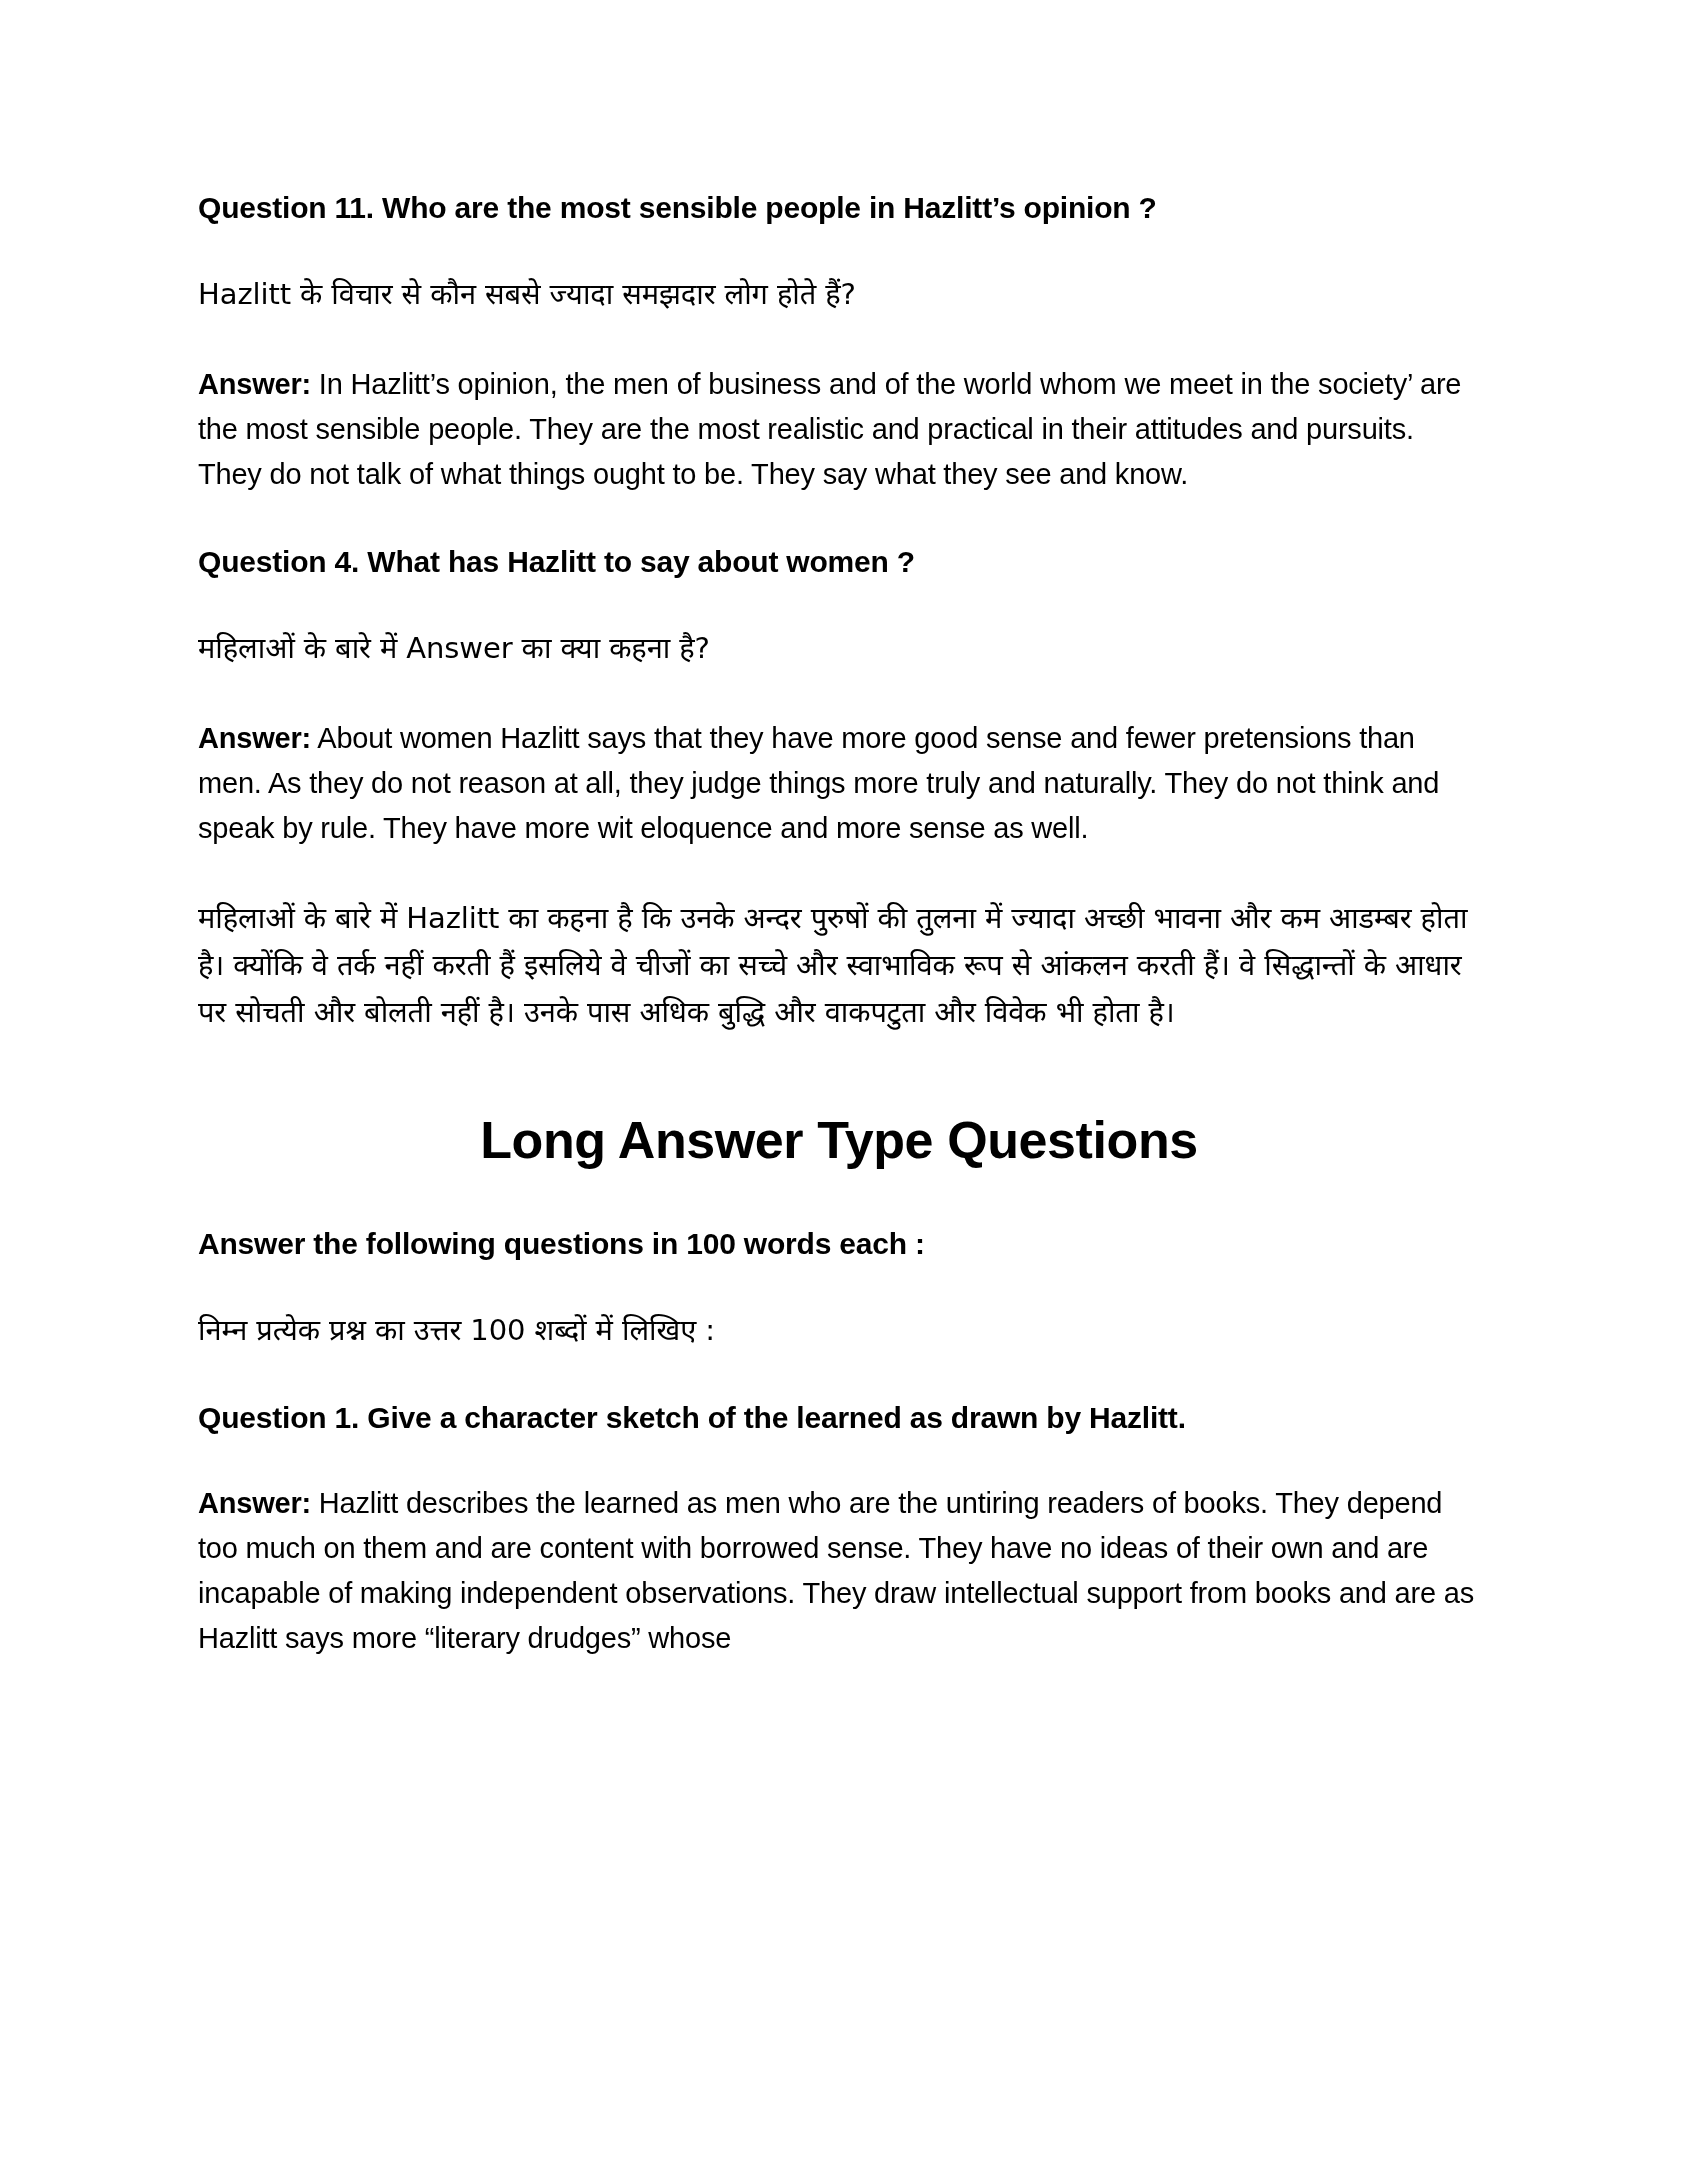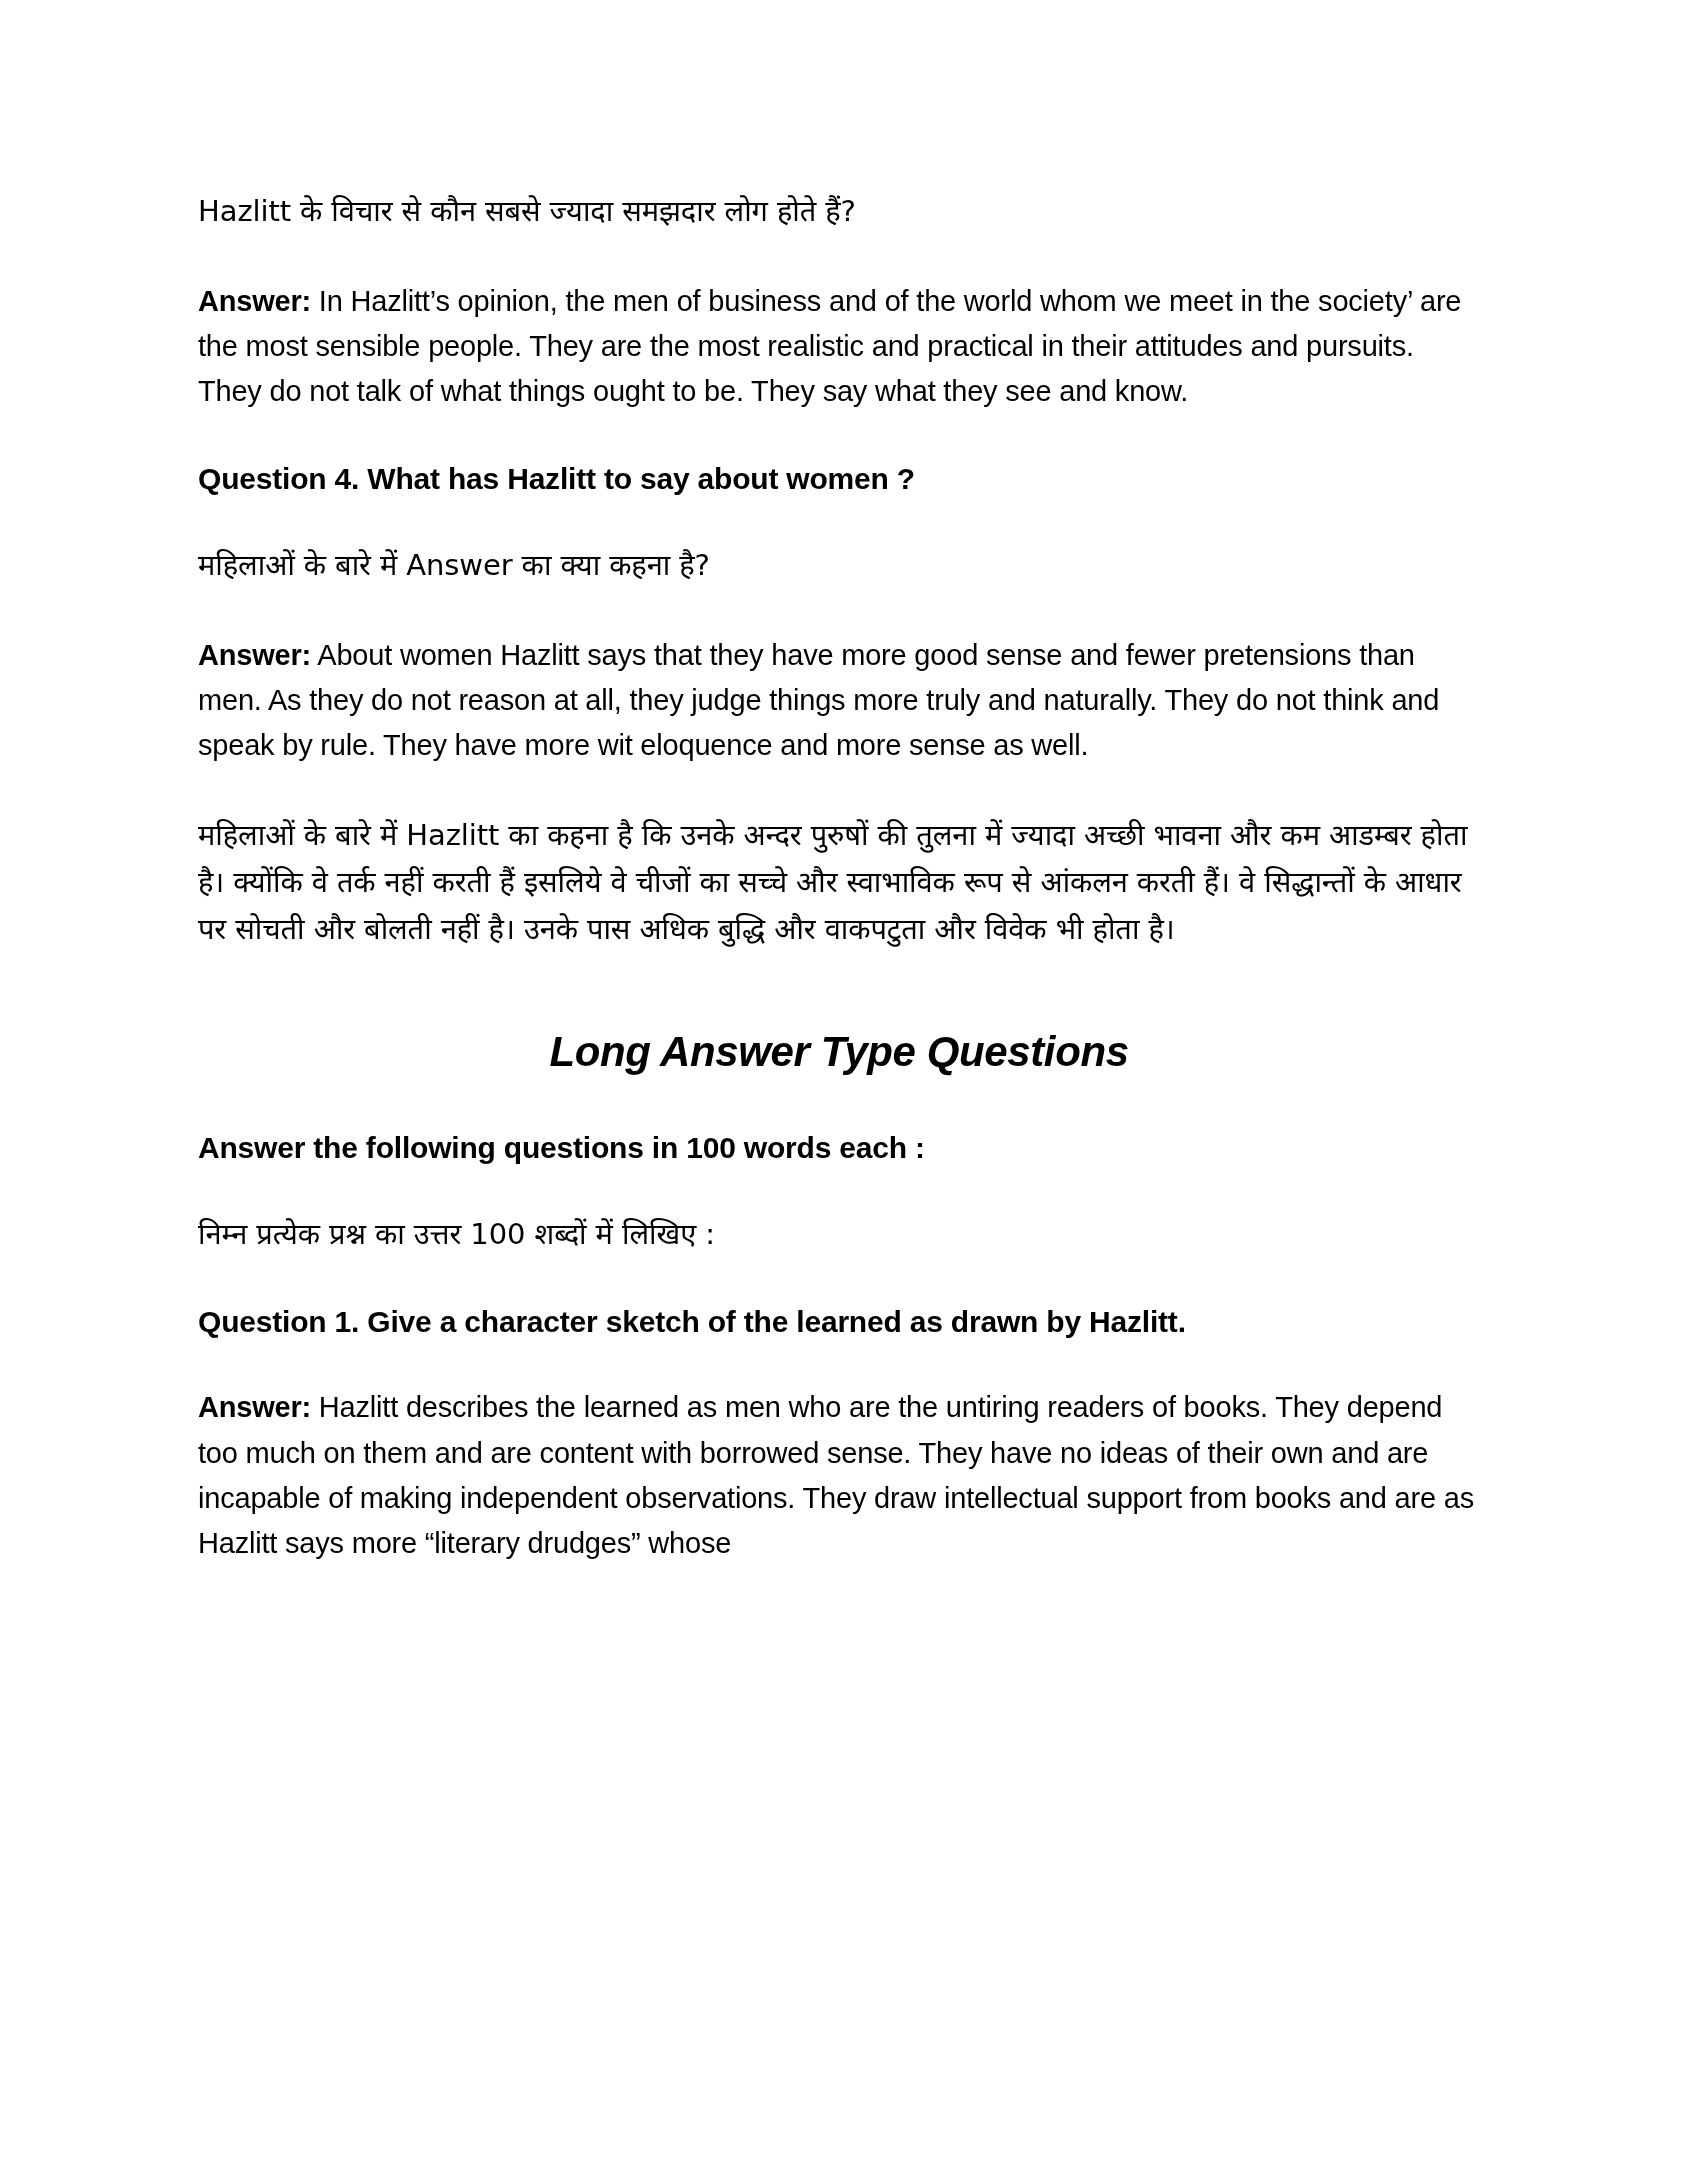--- a/index.html
+++ b/index.html
@@ -57,41 +57,41 @@
     letter-spacing: -0.2px;
   }
   .para .lead {
     font-weight: bold;
   }
 
   
   .section-title {
     text-align: center;
     font-weight: bold;
-    font-size: 42px;
+    font-size: 52px;
     line-height: 1.22;
     letter-spacing: -0.4px;
     margin: 73px 0 51px 0;
-    font-style: italic;
   }
 
   
   .instruction {
     font-weight: bold;
     font-size: 30px;
     line-height: 1.30;
     letter-spacing: -0.2px;
   }
 </style>
 </head>
 <body>
 
 <div class="page">
   <div class="content">
 
+    <div class="block q-head">Question 11. Who are the most sensible people in Hazlitt’s opinion ?</div>
 
     <div class="block hindi">Hazlitt के विचार से कौन सबसे ज्यादा समझदार लोग होते हैं?</div>
 
     <div class="block para">
       <span class="lead">Answer:</span><span> In Hazlitt’s opinion, the men of business and of the world whom we meet in the society’ are the most sensible people. They are the most realistic and practical in their attitudes and pursuits. They do not talk of what things ought to be. They say what they see and know.</span>
     </div>
 
 
     <div class="block q-head">Question 4. What has Hazlitt to say about women ?</div>
 

